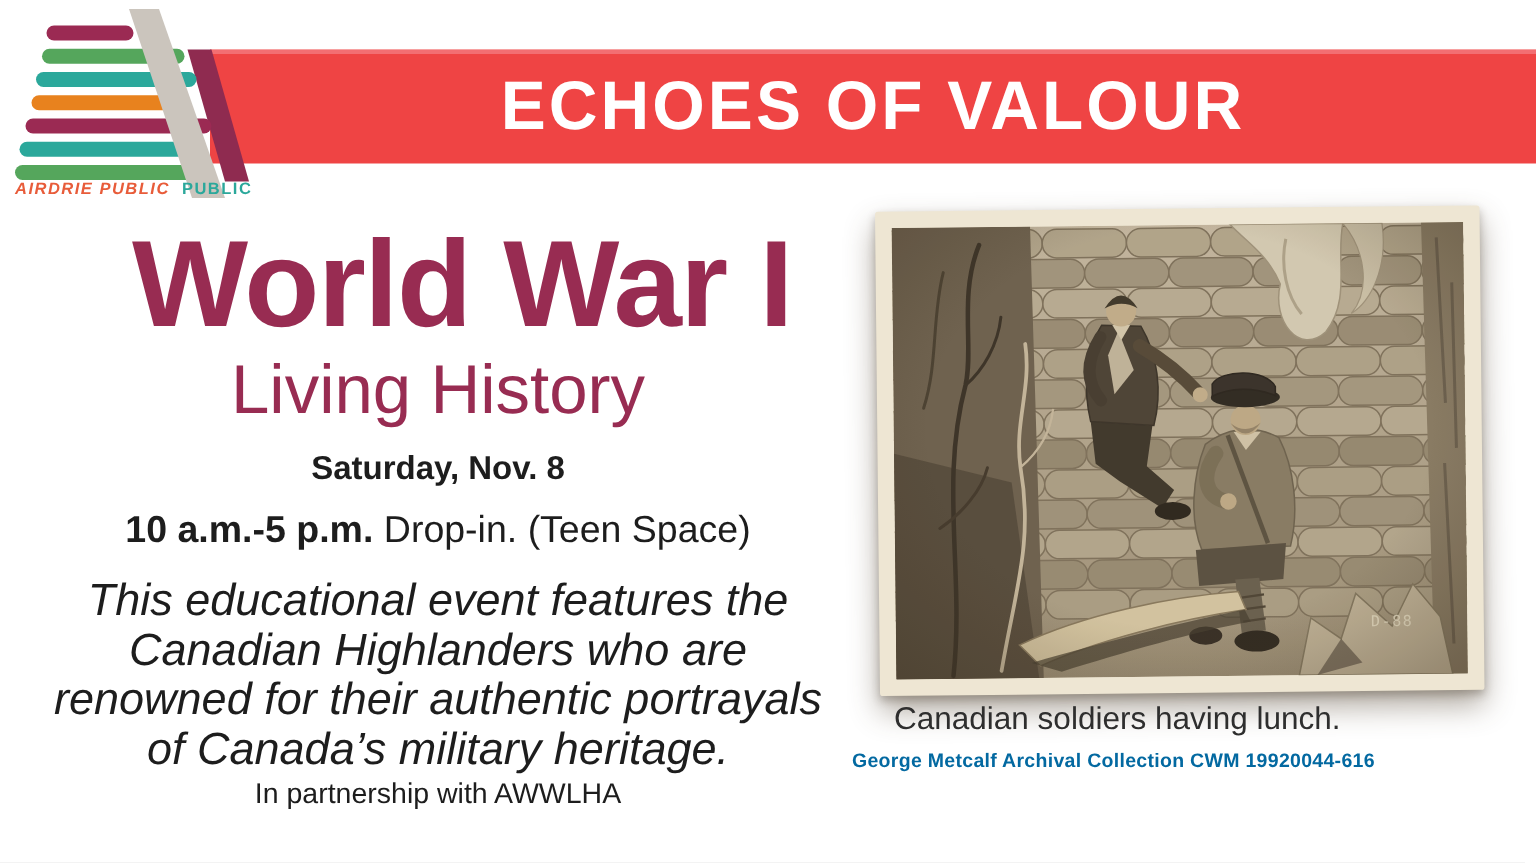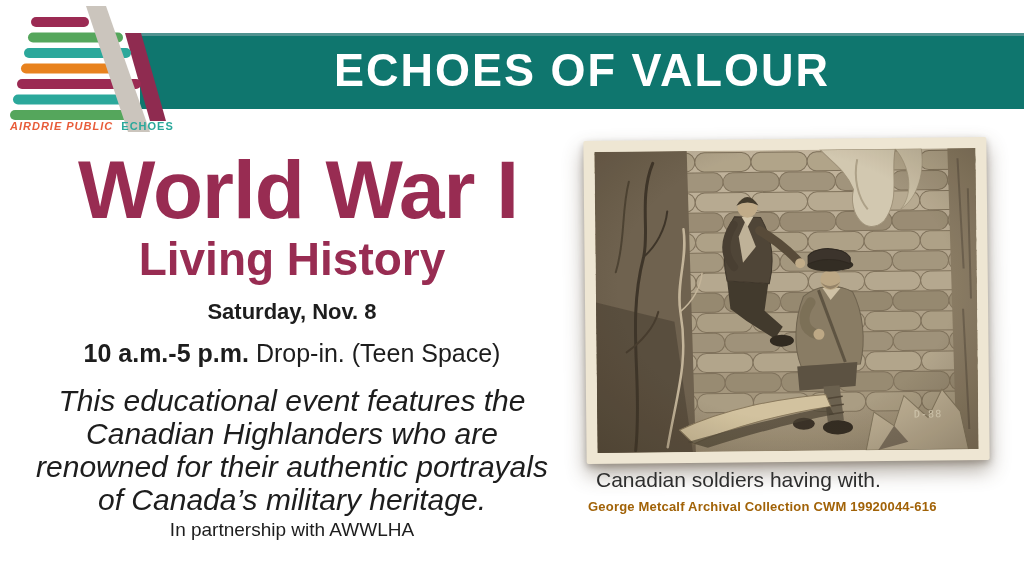--- a/index.html
+++ b/index.html
@@ -4,46 +4,46 @@
 <style>
   html,body{margin:0;padding:0;background:#e9e9e9;}
   .page{
     position:relative;width:1024px;height:575px;margin:0 auto;
     background:#ffffff;overflow:hidden;
     font-family:"Liberation Sans",sans-serif;color:#1f1f1f;
   }
   
   .banner{
     position:absolute;left:140px;right:0;top:33px;height:76px;
-    background:#0f766e;
+    background:#ef4444;
     box-shadow:inset 0 3px 0 rgba(255,220,232,0.28);
     display:flex;align-items:center;justify-content:center;
   }
   .banner-title{
     color:#ffffff;font-weight:700;font-size:45px;letter-spacing:2px;
     white-space:nowrap;transform:scaleY(1.02);
   }
   
   .logo-svg{position:absolute;left:0;top:0;width:210px;height:140px;}
   .logo-text{
     position:absolute;left:10px;top:120px;width:220px;
     font-size:11px;font-weight:700;letter-spacing:1px;white-space:nowrap;
   }
   .logo-text .lt-primary{color:#E85C3A;font-style:italic;}
   .logo-text .lt-secondary{color:#2BA89B;margin-left:4px;}
   
   .col{position:absolute;left:12px;top:0;width:560px;text-align:center;}
   .event-title{
-    position:absolute;left:6px;width:100%;top:149px;
+    position:absolute;left:16px;width:100%;top:149px;
     font-size:82px;line-height:1;font-weight:700;color:#982C52;
     letter-spacing:-1px;white-space:nowrap;
   }
   .event-subtitle{
     position:absolute;left:0;width:100%;top:236px;
-    font-size:46px;line-height:1;font-weight:700;color:#982C52;
+    font-size:46px;line-height:1;font-weight:400;color:#982C52;
   }
   .event-date{
     position:absolute;left:0;width:100%;top:300px;
     font-size:22px;line-height:1.1;font-weight:700;color:#1d1d1d;
   }
   .event-time{
     position:absolute;left:0;width:100%;top:340px;
     font-size:25px;line-height:1.1;color:#1d1d1d;
   }
   .event-time .t-bold{font-weight:700;margin-right:7px;text-align:center;}
@@ -61,22 +61,22 @@
     background:#EEE6D3;padding:11px;box-sizing:border-box;border-radius:2px;
     transform:rotate(-0.6deg);
     box-shadow:0 10px 20px rgba(80,65,45,0.45),0 3px 6px rgba(60,50,35,0.3);
   }
   .photo-scene{width:100%;height:100%;display:block;}
   .photo-caption{
     position:absolute;left:596px;top:468px;
     font-size:21px;color:#2e2e2e;
   }
   .photo-credit{
-    position:absolute;left:588px;top:499px;
-    font-size:13px;font-weight:700;color:#a16207;letter-spacing:0.2px;
+    position:absolute;left:568px;top:499px;
+    font-size:13px;font-weight:700;color:#0369a1;letter-spacing:0.2px;
   }
 </style>
 </head>
 <body>
 
 <div class="page">
 
   <div class="banner">
     <div class="banner-title">ECHOES OF VALOUR</div>
   </div>
@@ -92,21 +92,21 @@
       <line x1="26" y1="68.5" x2="111" y2="68.5" stroke="#E8821E"></line>
       <line x1="22" y1="84" x2="136" y2="84" stroke="#9B2A53"></line>
       <line x1="18" y1="99.5" x2="119" y2="99.5" stroke="#2BA89B"></line>
       <line x1="15" y1="115" x2="128" y2="115" stroke="#55A65C"></line>
     </g>
 
     <polygon points="86,6 106,6 150,132 128,132" fill="#CBC5BD"></polygon>
   </svg>
   <div class="logo-text">
     <span class="lt-primary">AIRDRIE PUBLIC</span>
-    <span class="lt-secondary">ECHOES</span>
+    <span class="lt-secondary">PUBLIC</span>
   </div>
 
   <div class="col">
     <div class="event-title">World War I</div>
     <div class="event-subtitle">Living History</div>
     <div class="event-date">Saturday, Nov. 8</div>
     <div class="event-time">
       <span class="t-bold">10 a.m.-5 p.m.</span><span>Drop-in. (Teen Space)</span>
     </div>
     <div class="event-desc">This educational event features the Canadian Highlanders who are renowned for their authentic portrayals of Canada’s military heritage.</div>
@@ -310,16 +310,16 @@
         <path d="M280,300 L296,276 L310,292 Z" fill="#4E453A" opacity="0.6"></path>
       </g>
 
       <text x="316" y="268" font-size="10" fill="#EFE7CE" opacity="0.9" letter-spacing="1" font-family="DejaVu Sans Mono, monospace">D-88</text>
 
       <rect width="380" height="300" fill="url(#vig)"></rect>
       <rect width="380" height="300" fill="#7A6A4C" opacity="0.07"></rect>
     </svg>
   </div>
 
-  <div class="photo-caption">Canadian soldiers having with.</div>
+  <div class="photo-caption">Canadian soldiers having lunch.</div>
   <div class="photo-credit">George Metcalf Archival Collection CWM 19920044-616</div>
 
 </div>
 
 </body></html>

